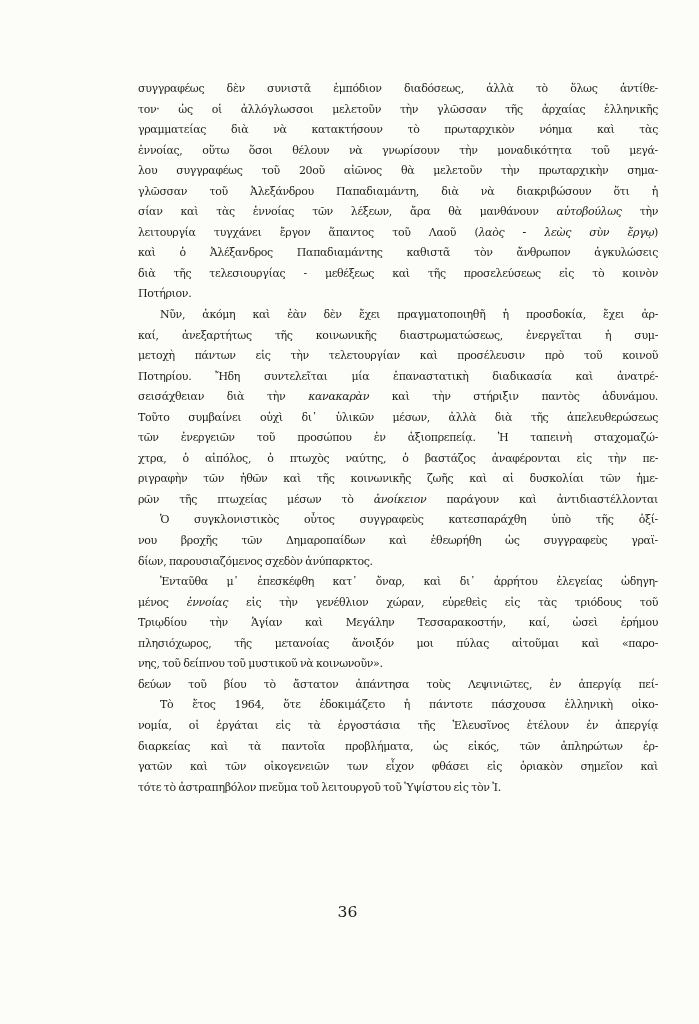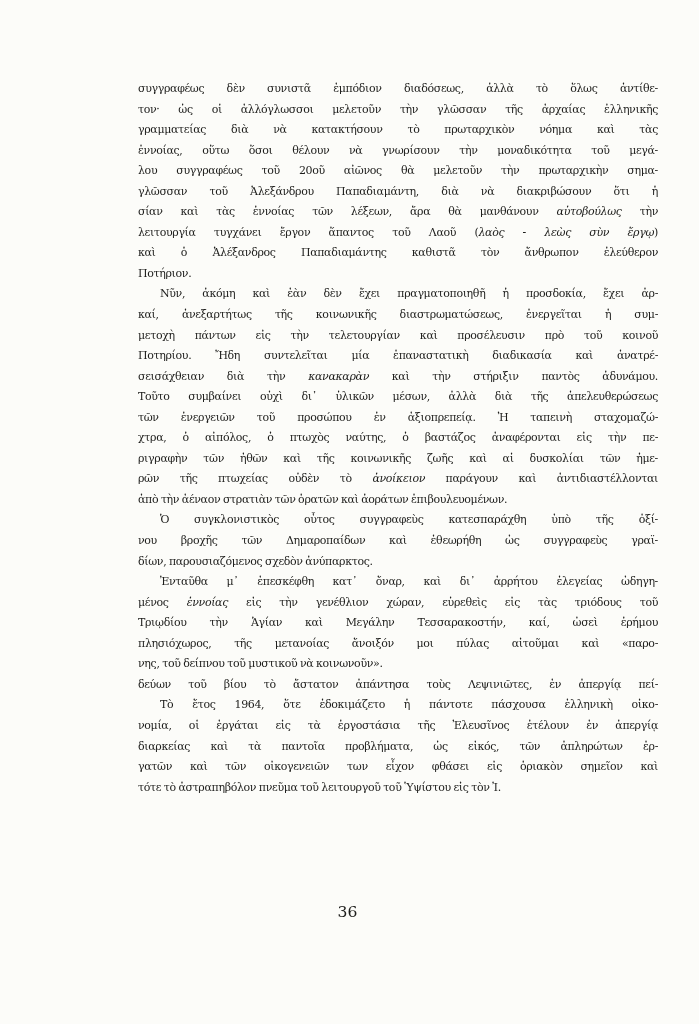--- a/index.html
+++ b/index.html
@@ -63,35 +63,35 @@
   <div class="text-block" id="text-block">
       <div>
         <span class="line"><span>συγγραφέως δὲν συνιστᾶ ἐμπόδιον διαδόσεως, ἀλλὰ τὸ ὅλως ἀντίθε-</span></span>
         <span class="line"><span>τον· ὡς οἱ ἀλλόγλωσσοι μελετοῦν τὴν γλῶσσαν τῆς ἀρχαίας ἑλληνικῆς</span></span>
         <span class="line"><span>γραμματείας διὰ νὰ κατακτήσουν τὸ πρωταρχικὸν νόημα καὶ τὰς</span></span>
         <span class="line"><span>ἐννοίας, οὕτω ὅσοι θέλουν νὰ γνωρίσουν τὴν μοναδικότητα τοῦ μεγά-</span></span>
         <span class="line"><span>λου συγγραφέως τοῦ 20οῦ αἰῶνος θὰ μελετοῦν τὴν πρωταρχικὴν σημα-</span></span>
         <span class="line"><span>γλῶσσαν τοῦ Ἀλεξάνδρου Παπαδιαμάντη, διὰ νὰ διακριβώσουν ὅτι ἡ</span></span>
         <span class="line"><span>σίαν καὶ τὰς ἐννοίας τῶν λέξεων, ἄρα θὰ μανθάνουν </span><span class="it">αὐτοβούλως</span><span> τὴν</span></span>
         <span class="line"><span>λειτουργία τυγχάνει ἔργον ἅπαντος τοῦ Λαοῦ  (</span><span class="it">λαὸς - λεὼς σὺν ἔργῳ</span><span>)</span></span>
-        <span class="line"><span>καὶ ὁ Ἀλέξανδρος Παπαδιαμάντης καθιστᾶ τὸν ἄνθρωπον ἐλεύθερον</span></span>
+        <span class="line"><span>καὶ ὁ Ἀλέξανδρος Παπαδιαμάντης καθιστᾶ τὸν ἄνθρωπον ἀγκυλώσεις</span></span>
+        <span class="line"><span>διὰ τῆς τελεσιουργίας - μεθέξεως καὶ τῆς προσελεύσεως εἰς τὸ κοινὸν</span></span>
         <span class="line last"><span>Ποτήριον.</span></span>
       </div>
       <div>
         <span class="line indent"><span>Νῦν, ἀκόμη καὶ ἐὰν δὲν ἔχει πραγματοποιηθῆ ἡ προσδοκία, ἔχει ἀρ-</span></span>
         <span class="line"><span>καί, ἀνεξαρτήτως τῆς κοινωνικῆς διαστρωματώσεως, ἐνεργεῖται ἡ συμ-</span></span>
         <span class="line"><span>μετοχὴ πάντων εἰς τὴν τελετουργίαν καὶ προσέλευσιν πρὸ τοῦ κοινοῦ</span></span>
         <span class="line"><span>Ποτηρίου. Ἤδη συντελεῖται μία ἐπαναστατικὴ διαδικασία καὶ ἀνατρέ-</span></span>
         <span class="line"><span>σεισάχθειαν διὰ τὴν </span><span class="it">κανακαρὰν</span><span> καὶ τὴν στήριξιν παντὸς ἀδυνάμου.</span></span>
         <span class="line"><span>Τοῦτο συμβαίνει οὐχὶ δι᾽ ὑλικῶν μέσων, ἀλλὰ διὰ τῆς ἀπελευθερώσεως</span></span>
         <span class="line"><span>τῶν ἐνεργειῶν τοῦ προσώπου ἐν ἀξιοπρεπείᾳ. Ἡ ταπεινὴ σταχομαζώ-</span></span>
         <span class="line"><span>χτρα, ὁ αἰπόλος, ὁ πτωχὸς ναύτης, ὁ βαστάζος ἀναφέρονται εἰς τὴν πε-</span></span>
         <span class="line"><span>ριγραφὴν τῶν ἠθῶν καὶ τῆς κοινωνικῆς ζωῆς καὶ αἱ δυσκολίαι τῶν ἡμε-</span></span>
-        <span class="line"><span>ρῶν τῆς πτωχείας οὐδὲν τὸ </span><span class="it">ἀνοίκειον</span><span> παράγουν καὶ ἀντιδιαστέλλονται</span></span>
-        <span class="line last"><span>ἀπὸ τὴν ἀέναον στρατιὰν τῶν ὁρατῶν καὶ ἀοράτων ἐπιβουλευομένων.</span></span>
+        <span class="line"><span>ρῶν τῆς πτωχείας μέσων τὸ </span><span class="it">ἀνοίκειον</span><span> παράγουν καὶ ἀντιδιαστέλλονται</span></span>
       </div>
       <div>
         <span class="line indent"><span>Ὁ συγκλονιστικὸς οὗτος συγγραφεὺς κατεσπαράχθη ὑπὸ τῆς ὀξί-</span></span>
         <span class="line"><span>νου βροχῆς τῶν Δημαροπαίδων καὶ ἐθεωρήθη ὡς συγγραφεὺς γραϊ-</span></span>
         <span class="line last"><span>δίων, παρουσιαζόμενος σχεδὸν ἀνύπαρκτος.</span></span>
       </div>
       <div>
         <span class="line indent"><span>Ἐνταῦθα μ᾽ ἐπεσκέφθη κατ᾽ ὄναρ, καὶ δι᾽ ἀρρήτου ἐλεγείας ὡδηγη-</span></span>
         <span class="line"><span>μένος </span><span class="it">ἐννοίας</span><span> εἰς τὴν γενέθλιον χώραν, εὑρεθεὶς εἰς τὰς τριόδους τοῦ</span></span>
         <span class="line"><span>Τριῳδίου τὴν Ἁγίαν καὶ Μεγάλην Τεσσαρακοστήν, καί, ὡσεὶ ἐρήμου</span></span>

